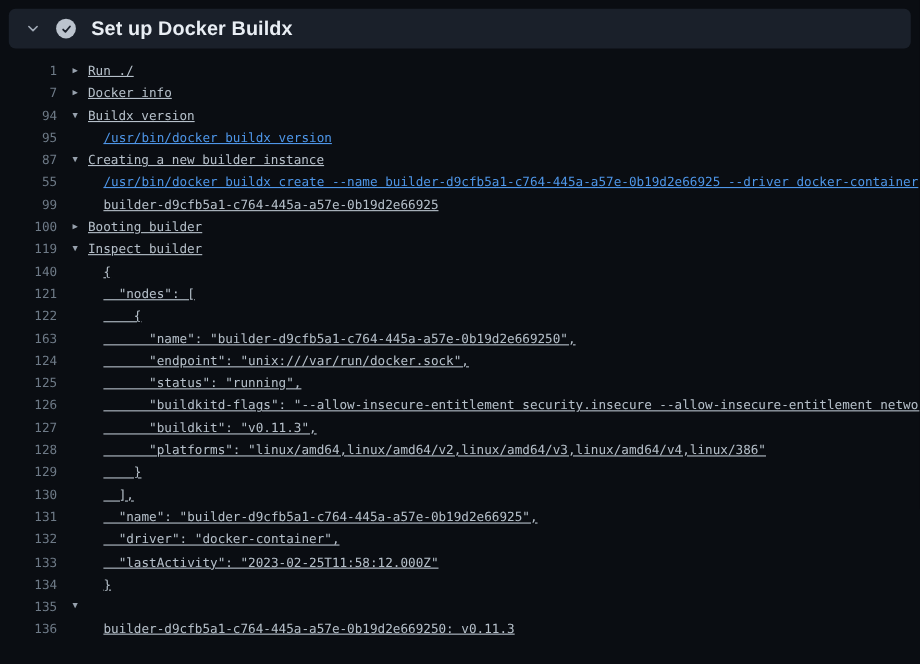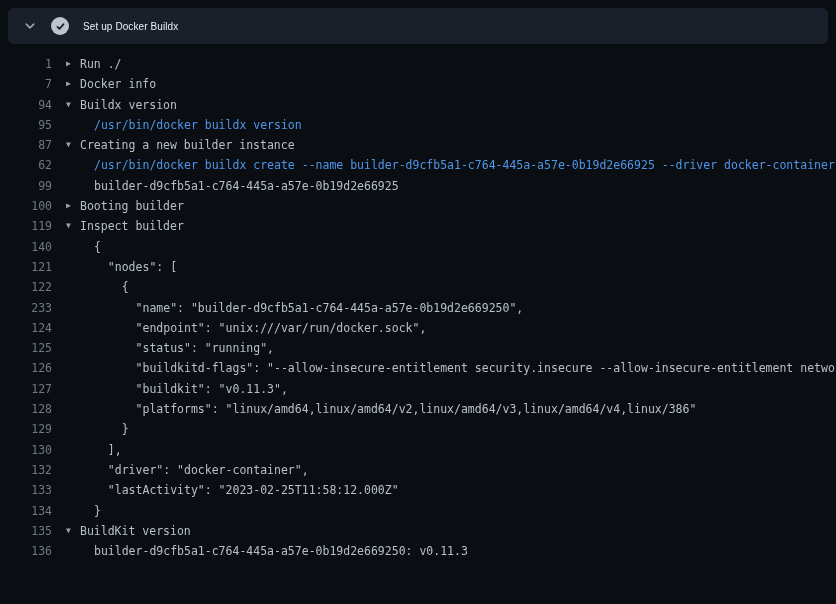--- a/index.html
+++ b/index.html
@@ -26,21 +26,21 @@
   }
   .status {
     margin-left:13px;
     width:18px; height:18px; border-radius:50%;
     background: var(--status-icon-bg, #bcc4ce);
     display:flex; align-items:center; justify-content:center;
     flex:none;
   }
   .title {
     margin-left:14px;
-    font-size:10px; font-weight:400;
+    font-size:18px; font-weight:700;
     color: var(--title, #e9eef4);
     letter-spacing:0.1px;
   }
 
   .log {
     padding-top:10px;
     font-family:"DejaVu Sans Mono", monospace;
     font-size:11.5px;
     line-height:20.3px;
   }
@@ -57,21 +57,21 @@
     cursor:pointer;
   }
   .arrow {
     flex:none;
     margin-left:14px;
     width:14px;
     font-size:8px;
     color: var(--arrow, #97a1ad);
     cursor:pointer;
   }
-  .row .text { color: var(--log-text, #b6c0ca); flex:none; }
+  .row .text { color: var(--log-text, #b6c0ca); flex:none;text-decoration:underline; }
   .row.group-collapsed .text, .row.group-expanded .text { cursor:pointer; }
   .row.output .text, .row.command .text { margin-left:42px; }
   .row.command .text { color: var(--command-text, #4e96e8); }
 </style>
 </head>
 <body>
 
 <div class="panel">
 
   <div class="step-header">
@@ -87,35 +87,36 @@
     </span>
     <span class="title">Set up Docker Buildx</span>
   </div>
 
   <div class="log" id="log">
       <div class="row group-collapsed"><span class="num">1</span><span class="arrow">▶</span><span class="text">Run ./</span></div>
       <div class="row group-collapsed"><span class="num">7</span><span class="arrow">▶</span><span class="text">Docker info</span></div>
       <div class="row group-expanded"><span class="num">94</span><span class="arrow">▼</span><span class="text">Buildx version</span></div>
       <div class="row command"><span class="num">95</span><span class="text">/usr/bin/docker buildx version</span></div>
       <div class="row group-expanded"><span class="num">87</span><span class="arrow">▼</span><span class="text">Creating a new builder instance</span></div>
-      <div class="row command"><span class="num">62</span><span class="text">/usr/bin/docker buildx create --name builder-d9cfb5a1-c764-445a-a57e-0b19d2e66925 --driver docker-container</span></div>
+      <div class="row command"><span class="num">55</span><span class="text">/usr/bin/docker buildx create --name builder-d9cfb5a1-c764-445a-a57e-0b19d2e66925 --driver docker-container</span></div>
       <div class="row output"><span class="num">99</span><span class="text">builder-d9cfb5a1-c764-445a-a57e-0b19d2e66925</span></div>
       <div class="row group-collapsed"><span class="num">100</span><span class="arrow">▶</span><span class="text">Booting builder</span></div>
       <div class="row group-expanded"><span class="num">119</span><span class="arrow">▼</span><span class="text">Inspect builder</span></div>
       <div class="row output"><span class="num">140</span><span class="text">{</span></div>
       <div class="row output"><span class="num">121</span><span class="text">  "nodes": [</span></div>
       <div class="row output"><span class="num">122</span><span class="text">    {</span></div>
-      <div class="row output"><span class="num">233</span><span class="text">      "name": "builder-d9cfb5a1-c764-445a-a57e-0b19d2e669250",</span></div>
+      <div class="row output"><span class="num">163</span><span class="text">      "name": "builder-d9cfb5a1-c764-445a-a57e-0b19d2e669250",</span></div>
       <div class="row output"><span class="num">124</span><span class="text">      "endpoint": "unix:///var/run/docker.sock",</span></div>
       <div class="row output"><span class="num">125</span><span class="text">      "status": "running",</span></div>
       <div class="row output"><span class="num">126</span><span class="text">      "buildkitd-flags": "--allow-insecure-entitlement security.insecure --allow-insecure-entitlement network.host",</span></div>
       <div class="row output"><span class="num">127</span><span class="text">      "buildkit": "v0.11.3",</span></div>
       <div class="row output"><span class="num">128</span><span class="text">      "platforms": "linux/amd64,linux/amd64/v2,linux/amd64/v3,linux/amd64/v4,linux/386"</span></div>
       <div class="row output"><span class="num">129</span><span class="text">    }</span></div>
       <div class="row output"><span class="num">130</span><span class="text">  ],</span></div>
+      <div class="row output"><span class="num">131</span><span class="text">  "name": "builder-d9cfb5a1-c764-445a-a57e-0b19d2e66925",</span></div>
       <div class="row output"><span class="num">132</span><span class="text">  "driver": "docker-container",</span></div>
       <div class="row output"><span class="num">133</span><span class="text">  "lastActivity": "2023-02-25T11:58:12.000Z"</span></div>
       <div class="row output"><span class="num">134</span><span class="text">}</span></div>
-      <div class="row group-expanded"><span class="num">135</span><span class="arrow">▼</span><span class="text">BuildKit version</span></div>
+      <div class="row group-expanded"><span class="num">135</span><span class="arrow">▼</span></div>
       <div class="row output"><span class="num">136</span><span class="text">builder-d9cfb5a1-c764-445a-a57e-0b19d2e669250: v0.11.3</span></div>
     </div>
 
 </div>
 
 </body></html>

